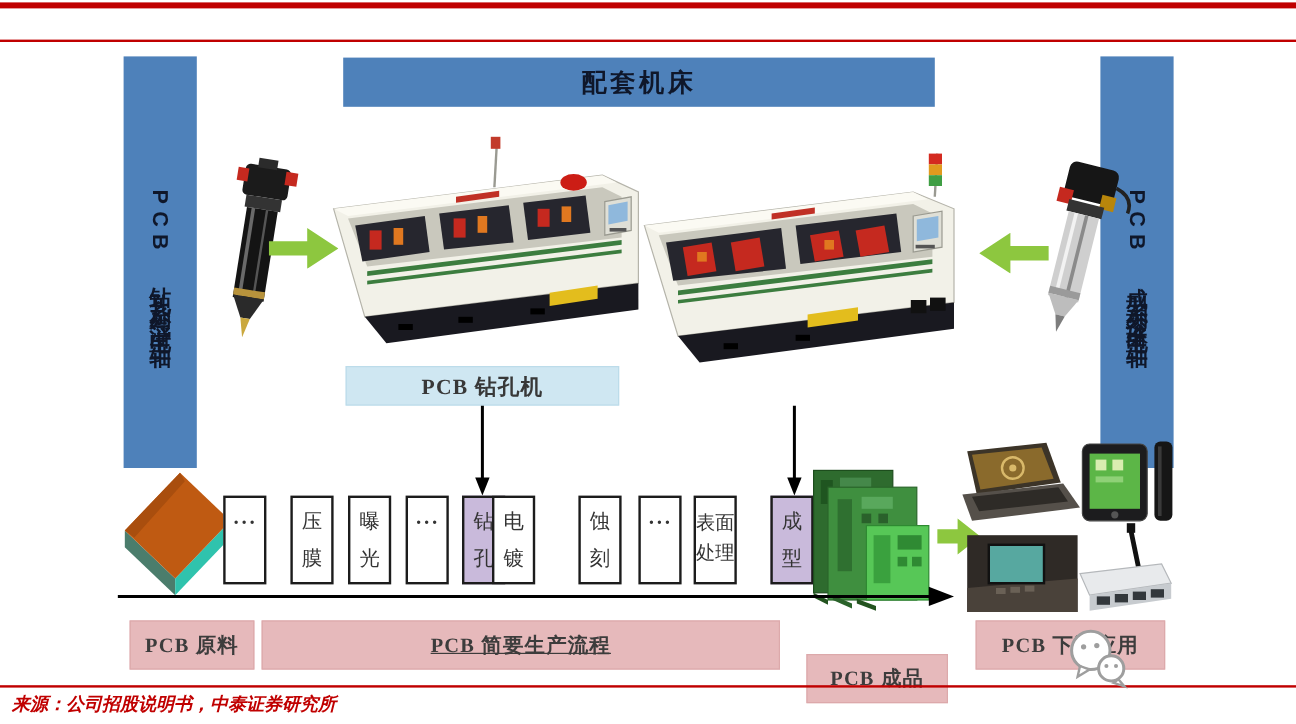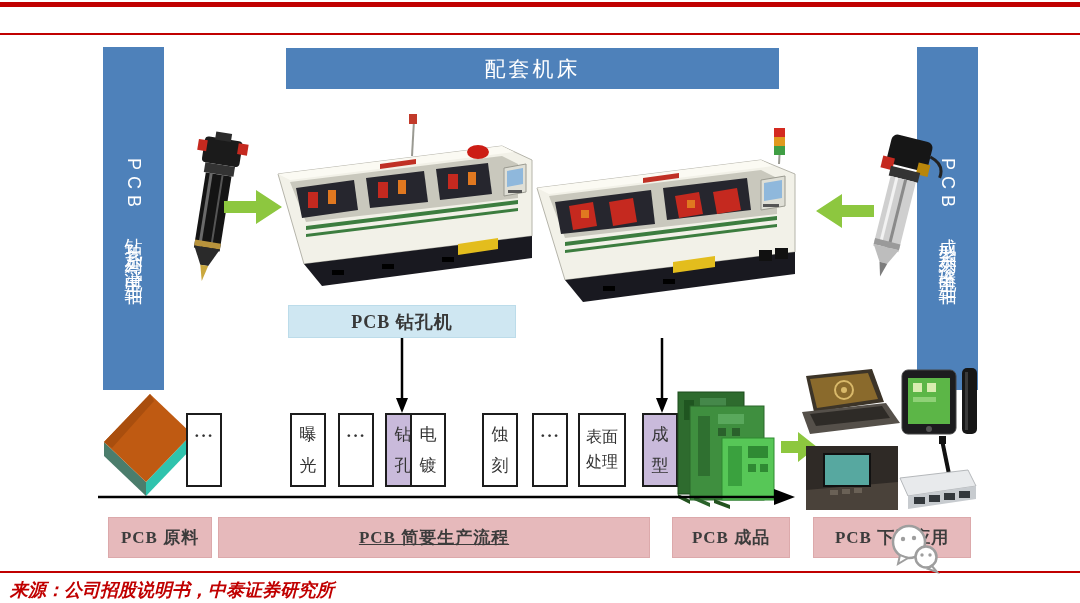--- a/index.html
+++ b/index.html
@@ -10,61 +10,61 @@
   }
   .rule{position:absolute;left:0;width:1080px;background:var(--accent-red,#c00000);}
   .rule-top{top:2px;height:5px;}
   .rule-title{top:33px;height:2px;}
   .rule-bottom{top:571px;height:2px;}
   .figure-title{
     position:absolute;left:10px;top:7px;font-size:20px;font-weight:bold;font-style:italic;
     color:var(--accent-red,#c00000);white-space:nowrap;
   }
   .banner{
-    position:absolute;background:var(--banner-blue,#4e81ba);color:#ffffff;font-weight:normal;
+    position:absolute;background:var(--banner-blue,#4e81ba);color:#0f172a;font-weight:bold;
     display:flex;align-items:center;justify-content:center;
     font-family:"Liberation Sans", sans-serif;
   }
   .banner-top{left:286px;top:48px;width:493px;height:41px;font-size:21px;letter-spacing:3px;}
   .banner-left{left:103px;top:47px;width:61px;height:343px;writing-mode:vertical-rl;font-size:18px;letter-spacing:6px;}
   .banner-right{left:917px;top:47px;width:61px;height:343px;writing-mode:vertical-rl;font-size:18px;letter-spacing:6px;}
   .machine-label{
     position:absolute;top:305px;height:33px;background:var(--label-light-blue,#cfe7f2);
     border:1px solid #bcdcea;display:flex;align-items:center;justify-content:center;
     font-size:18px;font-weight:bold;color:#383838;letter-spacing:1px;
   }
   .machine-label.drill{left:288px;width:228px;}
   .machine-label.forming{left:538px;width:248px;}
   .flow-box{
     position:absolute;top:413px;width:36px;height:74px;border:2px solid #1c1c1c;background:#fff;
     display:flex;align-items:center;justify-content:center;text-align:center;
     word-break:break-all;line-height:1.85;font-size:17px;color:#333;
   }
-  .flow-box.wide{width:48px;font-size:16px;line-height:1.55;}
+  .flow-box.wide{width:36px;font-size:16px;line-height:1.55;}
   .flow-box.dots{align-items:flex-start;padding-top:5px;font-weight:bold;letter-spacing:1px;}
   .flow-box.highlight{background:var(--highlight-purple,#c9badb);}
   .stage-bar{
     position:absolute;top:517px;height:41px;background:var(--stage-pink,#e6b9bb);
     border:1px solid #dca9ab;display:flex;align-items:center;justify-content:center;
     font-size:17px;font-weight:bold;color:#3c3c3c;letter-spacing:1px;
   }
   .stage-raw{left:108px;width:104px;}
   .stage-process{left:218px;width:432px;text-decoration:underline;}
-  .stage-finished{left:672px;width:118px;}
+  .stage-finished{left:672px;width:118px;margin-top:28px;}
   .stage-downstream{left:813px;width:158px;}
   .abs{position:absolute;}
   .watermark{
     position:absolute;left:888px;top:524px;display:flex;align-items:center;gap:2px;z-index:6;
   }
   .wm-text{
     font-size:31px;font-weight:bold;color:#c6c6c6;-webkit-text-stroke:1px #9a9a9a;
     letter-spacing:2px;white-space:nowrap;
   }
   .source-line{
-    position:absolute;left:10px;top:578px;font-size:18px;font-weight:bold;font-style:italic;
+    position:absolute;left:10px;top:578px;font-size:15px;font-weight:bold;font-style:italic;
     color:var(--accent-red,#c00000);white-space:nowrap;
   }
 </style>
 </head>
 <body>
 
 <div class="canvas">
 
   <div class="rule rule-top"></div>
   <div class="rule rule-title"></div>
@@ -184,20 +184,21 @@
   </svg>
 
   <svg class="abs" style="left:96px;top:390px;" width="100" height="114" viewBox="0 0 100 114">
     <polygon points="8,52 50,92 50,106 8,66" fill="#4b7d6c"></polygon>
     <polygon points="96,44 50,92 50,106 96,58" fill="#2fc3ad"></polygon>
     <polygon points="54,4 96,44 50,92 8,52" fill="#bf5a12"></polygon>
     <polygon points="54,4 8,52 16,58 58,11" fill="#a94e0e"></polygon>
   </svg>
 
   <div class="flow-box dots" style="left:186px;">···</div>
+  <div class="flow-box" style="left:242px;">压膜</div>
   <div class="flow-box" style="left:290px;">曝光</div>
   <div class="flow-box dots" style="left:338px;">···</div>
   <div class="flow-box highlight" style="left:385px;">钻孔</div>
   <div class="flow-box" style="left:410px;">电镀</div>
   <div class="flow-box" style="left:482px;">蚀刻</div>
   <div class="flow-box dots" style="left:532px;">···</div>
   <div class="flow-box wide" style="left:578px;">表面处理</div>
   <div class="flow-box highlight" style="left:642px;">成型</div>
 
   <svg class="abs" style="left:670px;top:386px;" width="110" height="128" viewBox="0 0 110 128">

